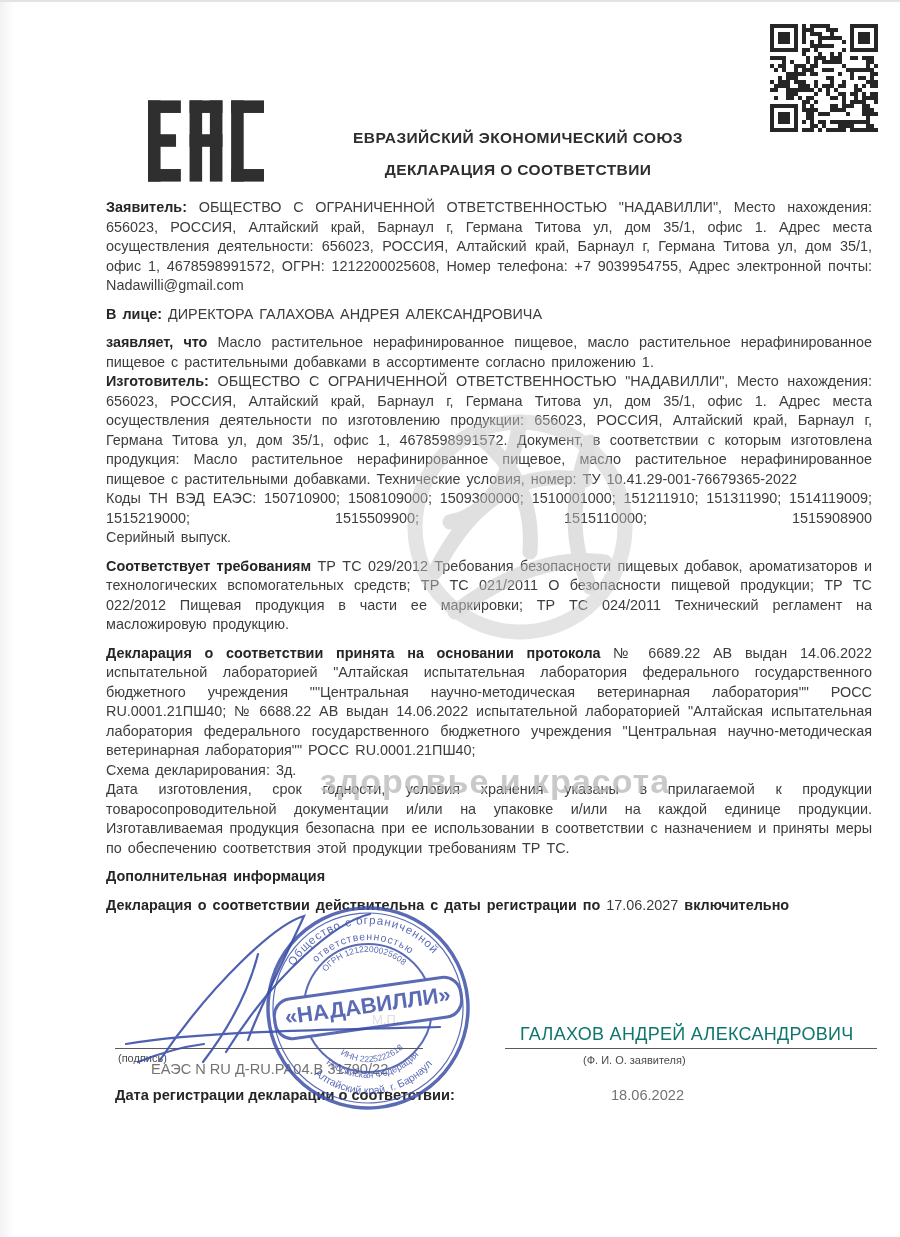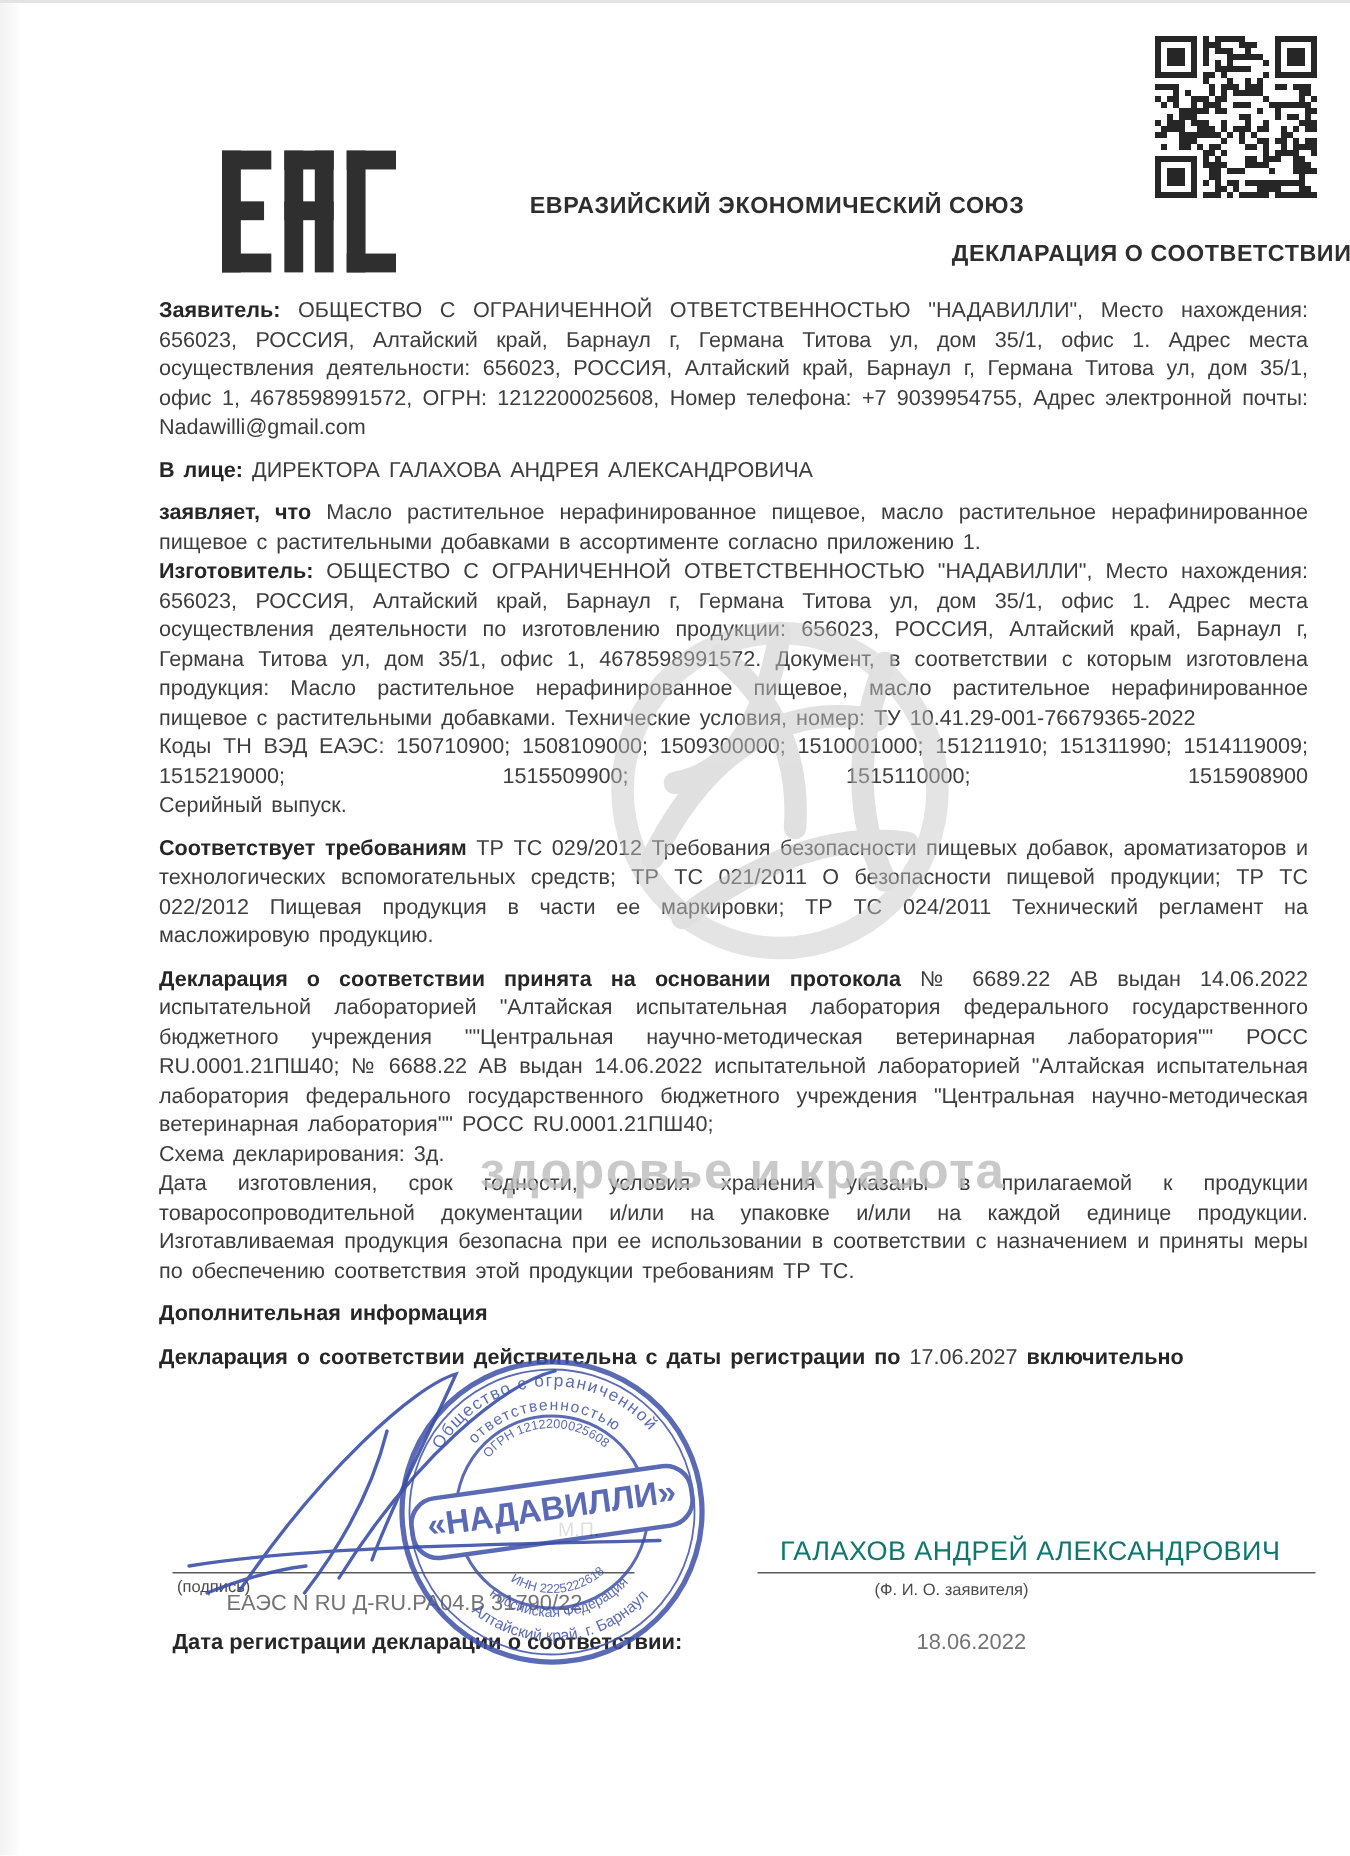--- a/index.html
+++ b/index.html
@@ -9,21 +9,21 @@
     font-family:"Liberation Sans", sans-serif;
     color:#3d3d3d;
   }
   .page{position:absolute;inset:0;border-top:2px solid #e3e3e3;}
   .scan-edge{position:absolute;left:0;top:0;bottom:0;width:14px;
     background:linear-gradient(90deg,#f2f2f2,#ffffff);pointer-events:none;}
   .eac{position:absolute;left:148px;top:98px;width:116px;height:82px;}
   .qr{position:absolute;left:766px;top:18px;width:116px;height:116px;}
   .titles{position:absolute;left:135px;top:127px;width:766px;text-align:center;}
   .titles h1{font-size:15.5px;font-weight:bold;color:#2e2e2e;margin:0 0 14px 0;letter-spacing:.4px;}
-  .titles h2{font-size:15.5px;font-weight:bold;color:#2e2e2e;margin:0;letter-spacing:.4px;text-align:right;}
+  .titles h2{font-size:15.5px;font-weight:bold;color:#2e2e2e;margin:0;letter-spacing:.4px;}
   .doc-body{position:absolute;left:106px;top:196px;width:766px;}
   .para{margin:0;font-size:14.4px;line-height:19.5px;text-align:justify;word-spacing:2px;color:#3d3d3d;}
   .para .b{font-weight:bold;color:#262626;}
   .para.gap{margin-top:9px;}
   .para.jlast{text-align-last:justify;}
   
   .wm{position:absolute;pointer-events:none;z-index:5;}
   .wm-logo{left:395px;top:400px;}
   .wm-text1{left:185px;top:642px;width:610px;text-align:center;
     font-size:102px;font-weight:bold;letter-spacing:3px;color:#b3b3b3;opacity:.62;line-height:1;}

